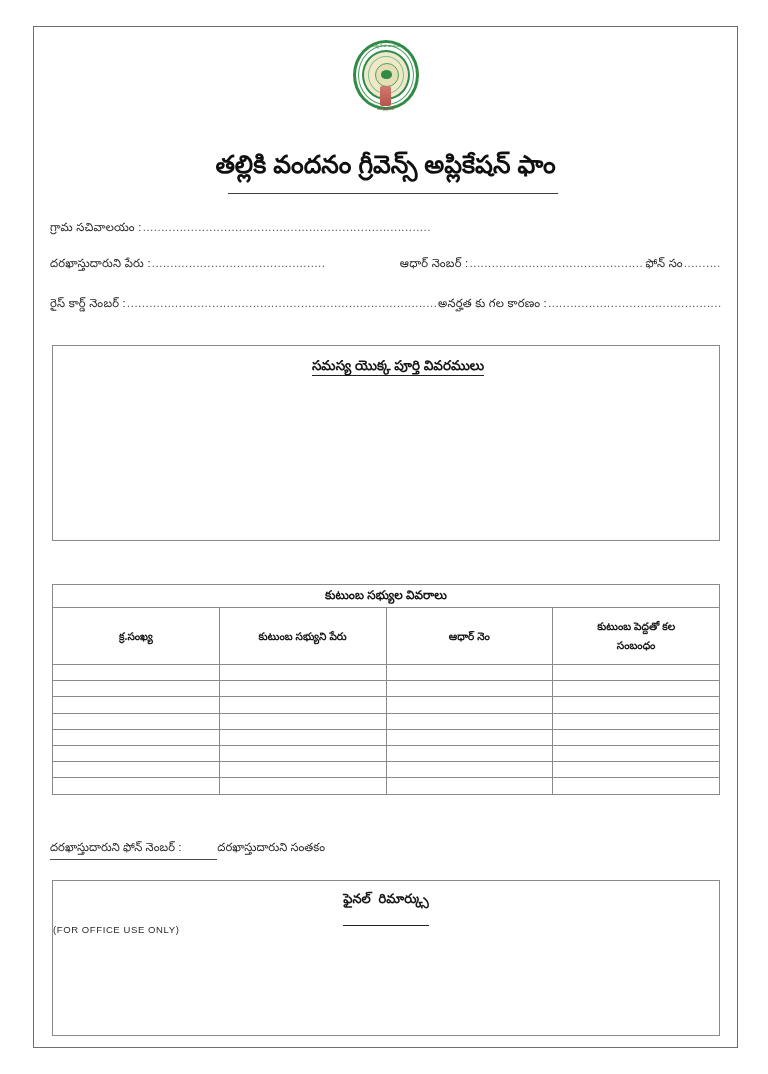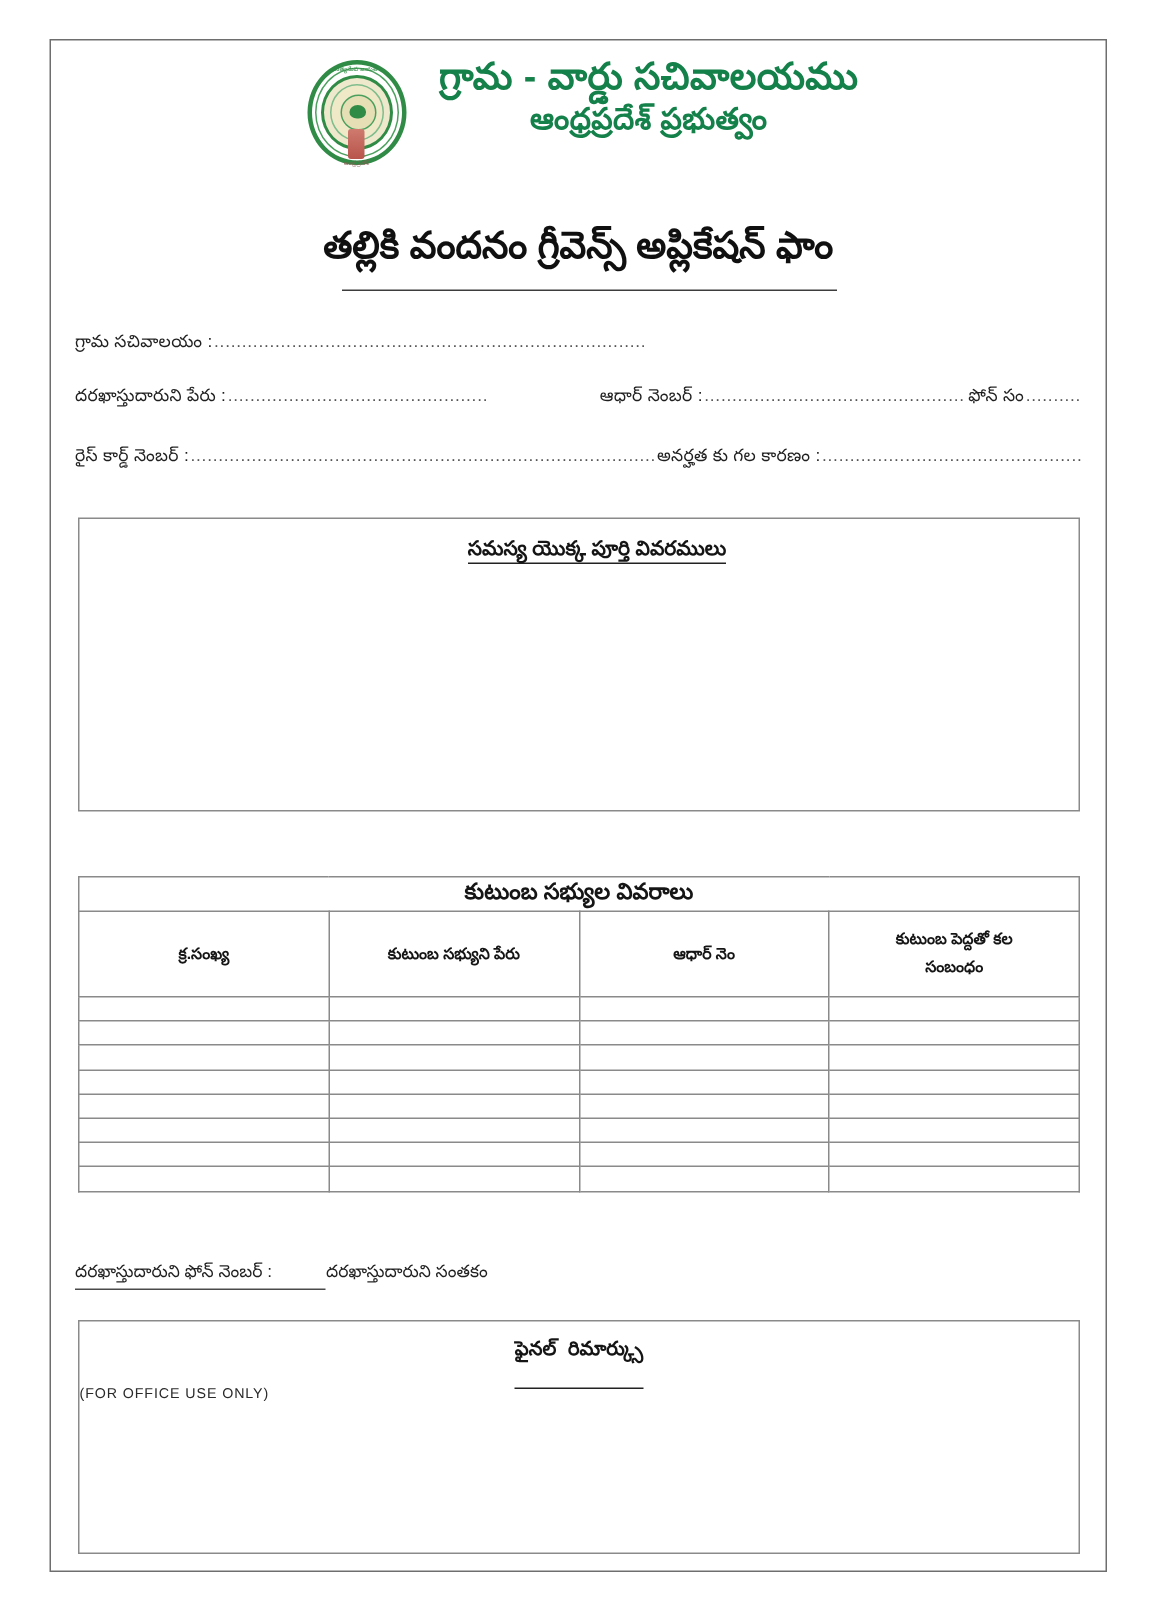--- a/index.html
+++ b/index.html
@@ -211,21 +211,21 @@
     border-collapse: collapse;
     table-layout: fixed;
   }
   .family-table td, .family-table th {
     border: 1px solid #8a8a8a;
     box-sizing: border-box;
   }
   .ft-title {
     height: 23px;
     text-align: center;
-    font-size: 15px;
+    font-size: 12px;
     font-weight: 600;
     color: #151515;
     padding: 0;
   }
   .ft-head td {
     height: 57px;
     text-align: center;
     vertical-align: middle;
     font-size: 10.5px;
     font-weight: 600;
@@ -303,24 +303,20 @@
     <div class="ring r1"></div>
     <div class="ring r2"></div>
     <div class="ring r3"></div>
     <div class="ring r4"></div>
     <div class="core"></div>
     <div class="stem"></div>
     <div class="toptext">సత్యమేవ జయతే</div>
     <div class="bottext">ఆంధ్రప్రదేశ్</div>
   </div>
 
-  <div class="header-text">
-    <div class="hdr-line1">గ్రామ - వార్డు సచివాలయము</div>
-    <div class="hdr-line2">ఆంధ్రప్రదేశ్ ప్రభుత్వం</div>
-  </div>
 
 </div>
 
 <div class="main-title-wrap">
   <div class="main-title">తల్లికి వందనం  గ్రీవెన్స్ అప్లికేషన్ ఫాం</div>
 </div>
 <div class="title-rule"></div>
 
 <div class="field-row r1">
   <span class="f-label">గ్రామ సచివాలయం :</span>

